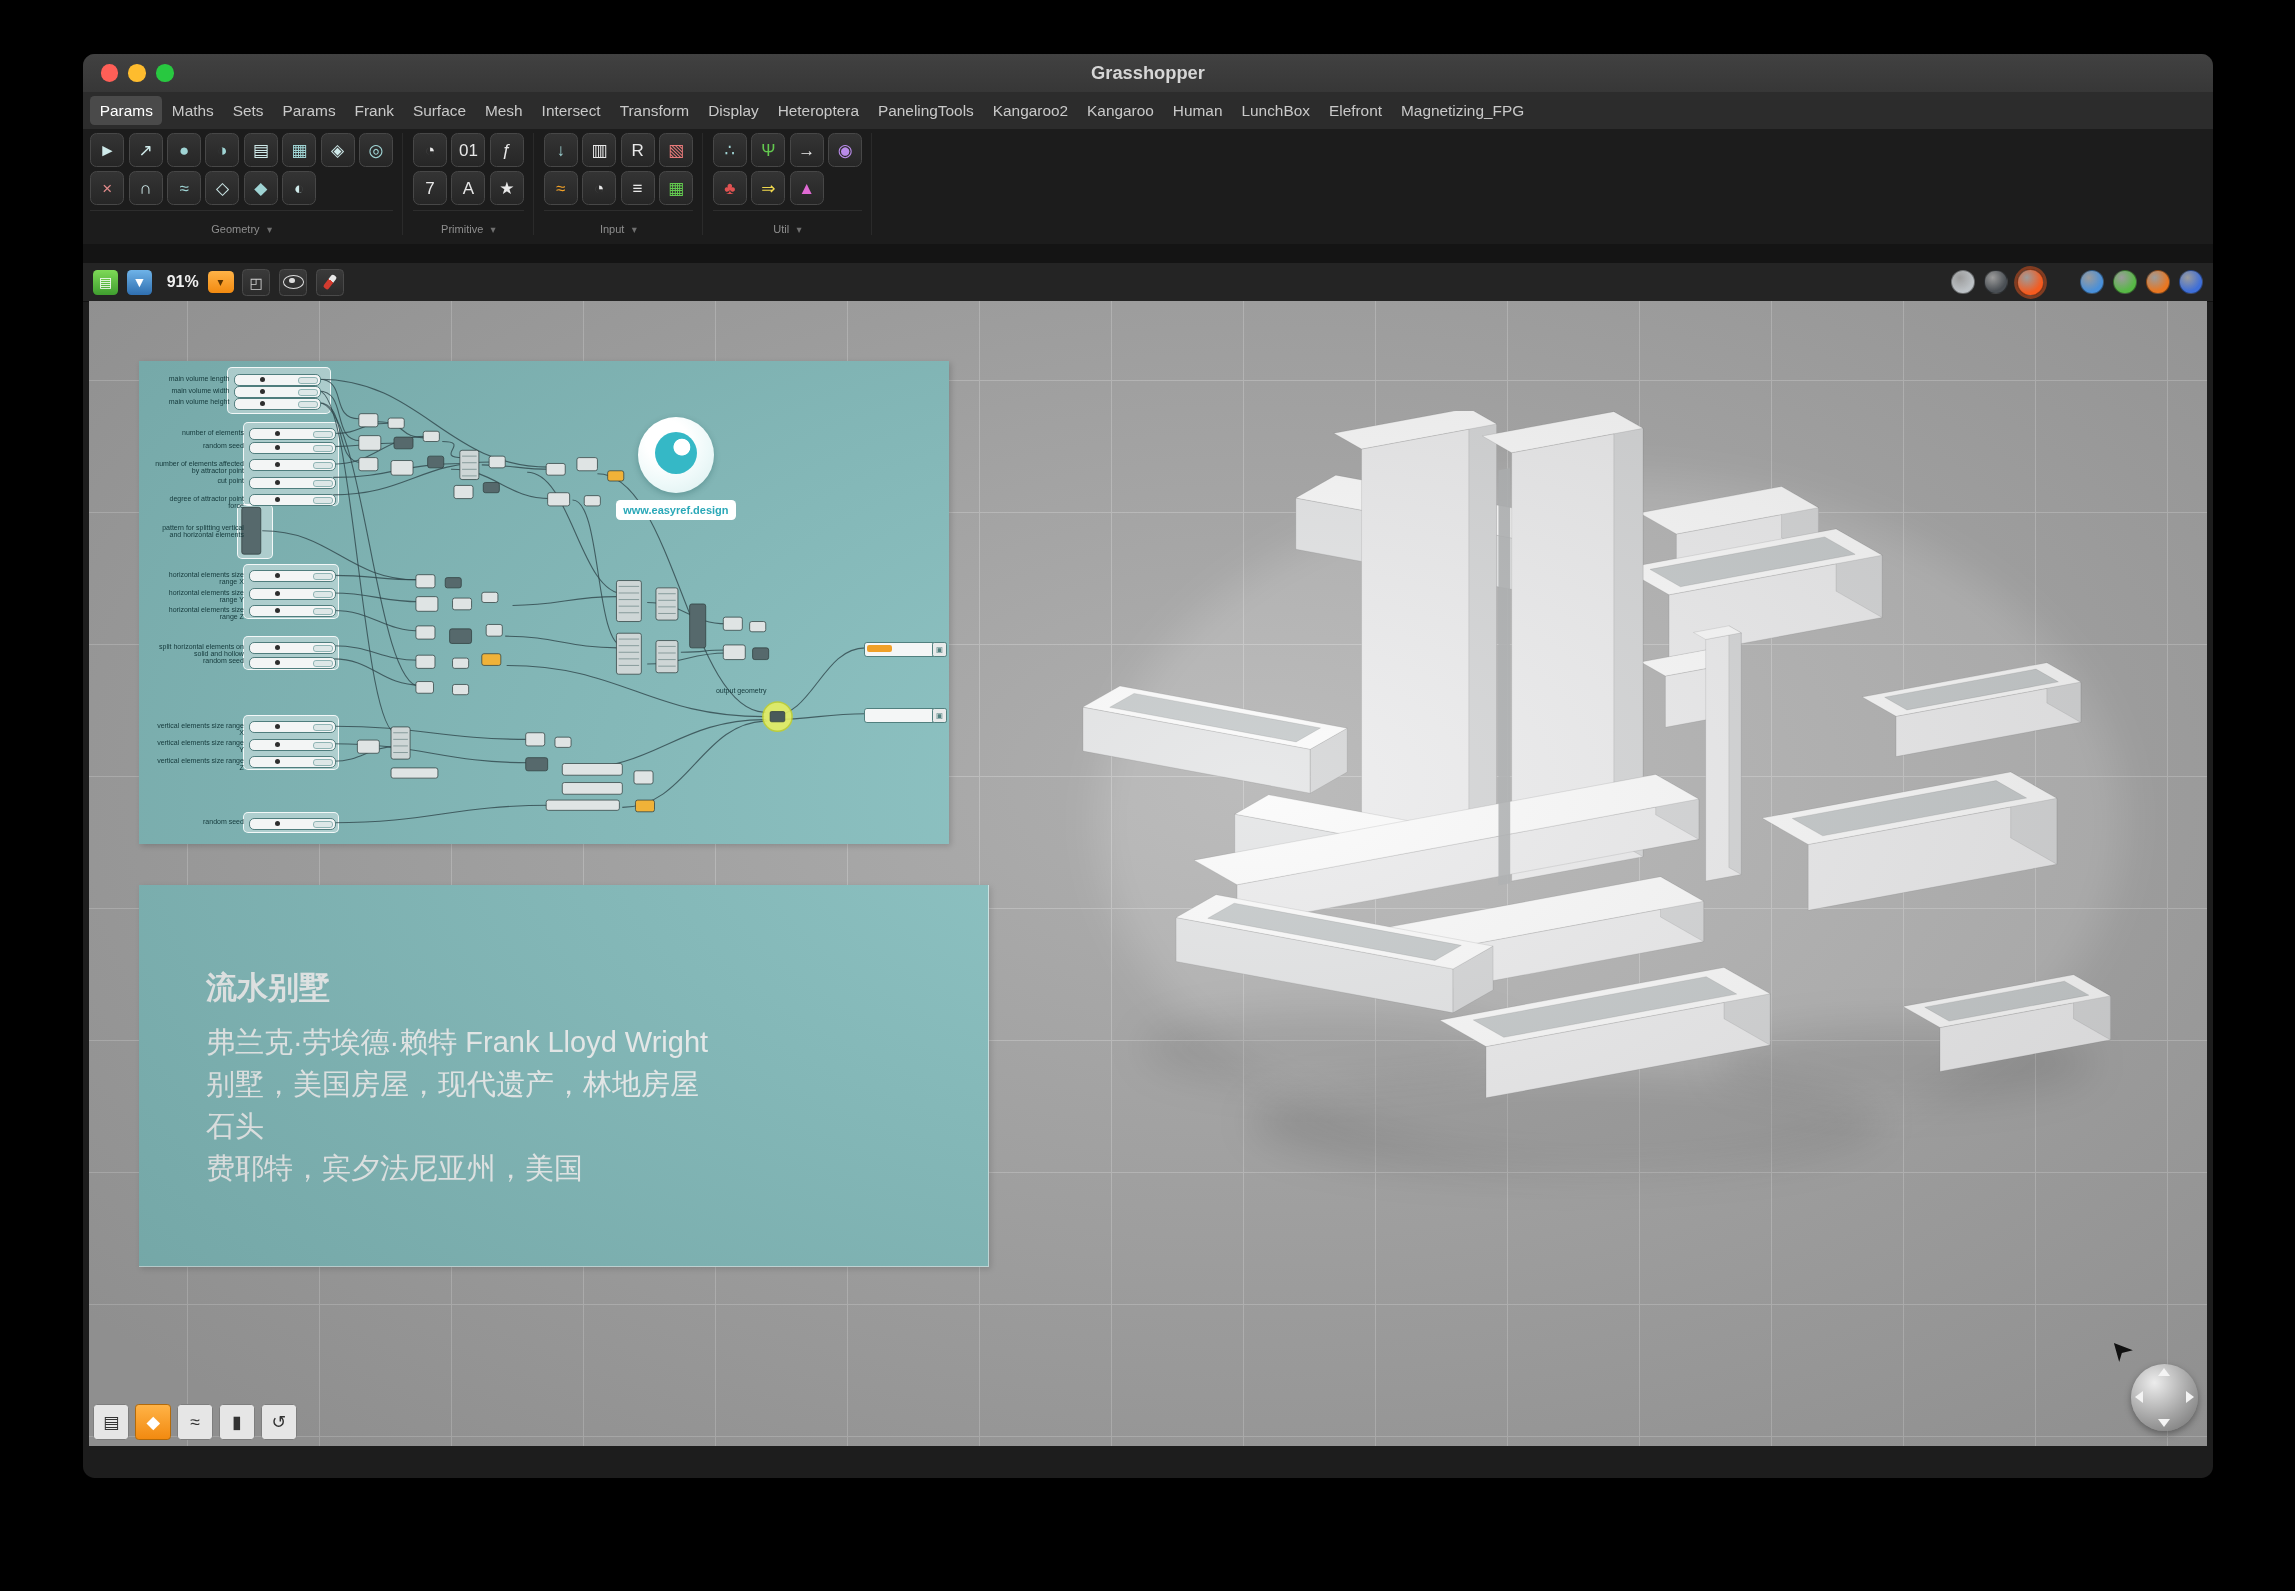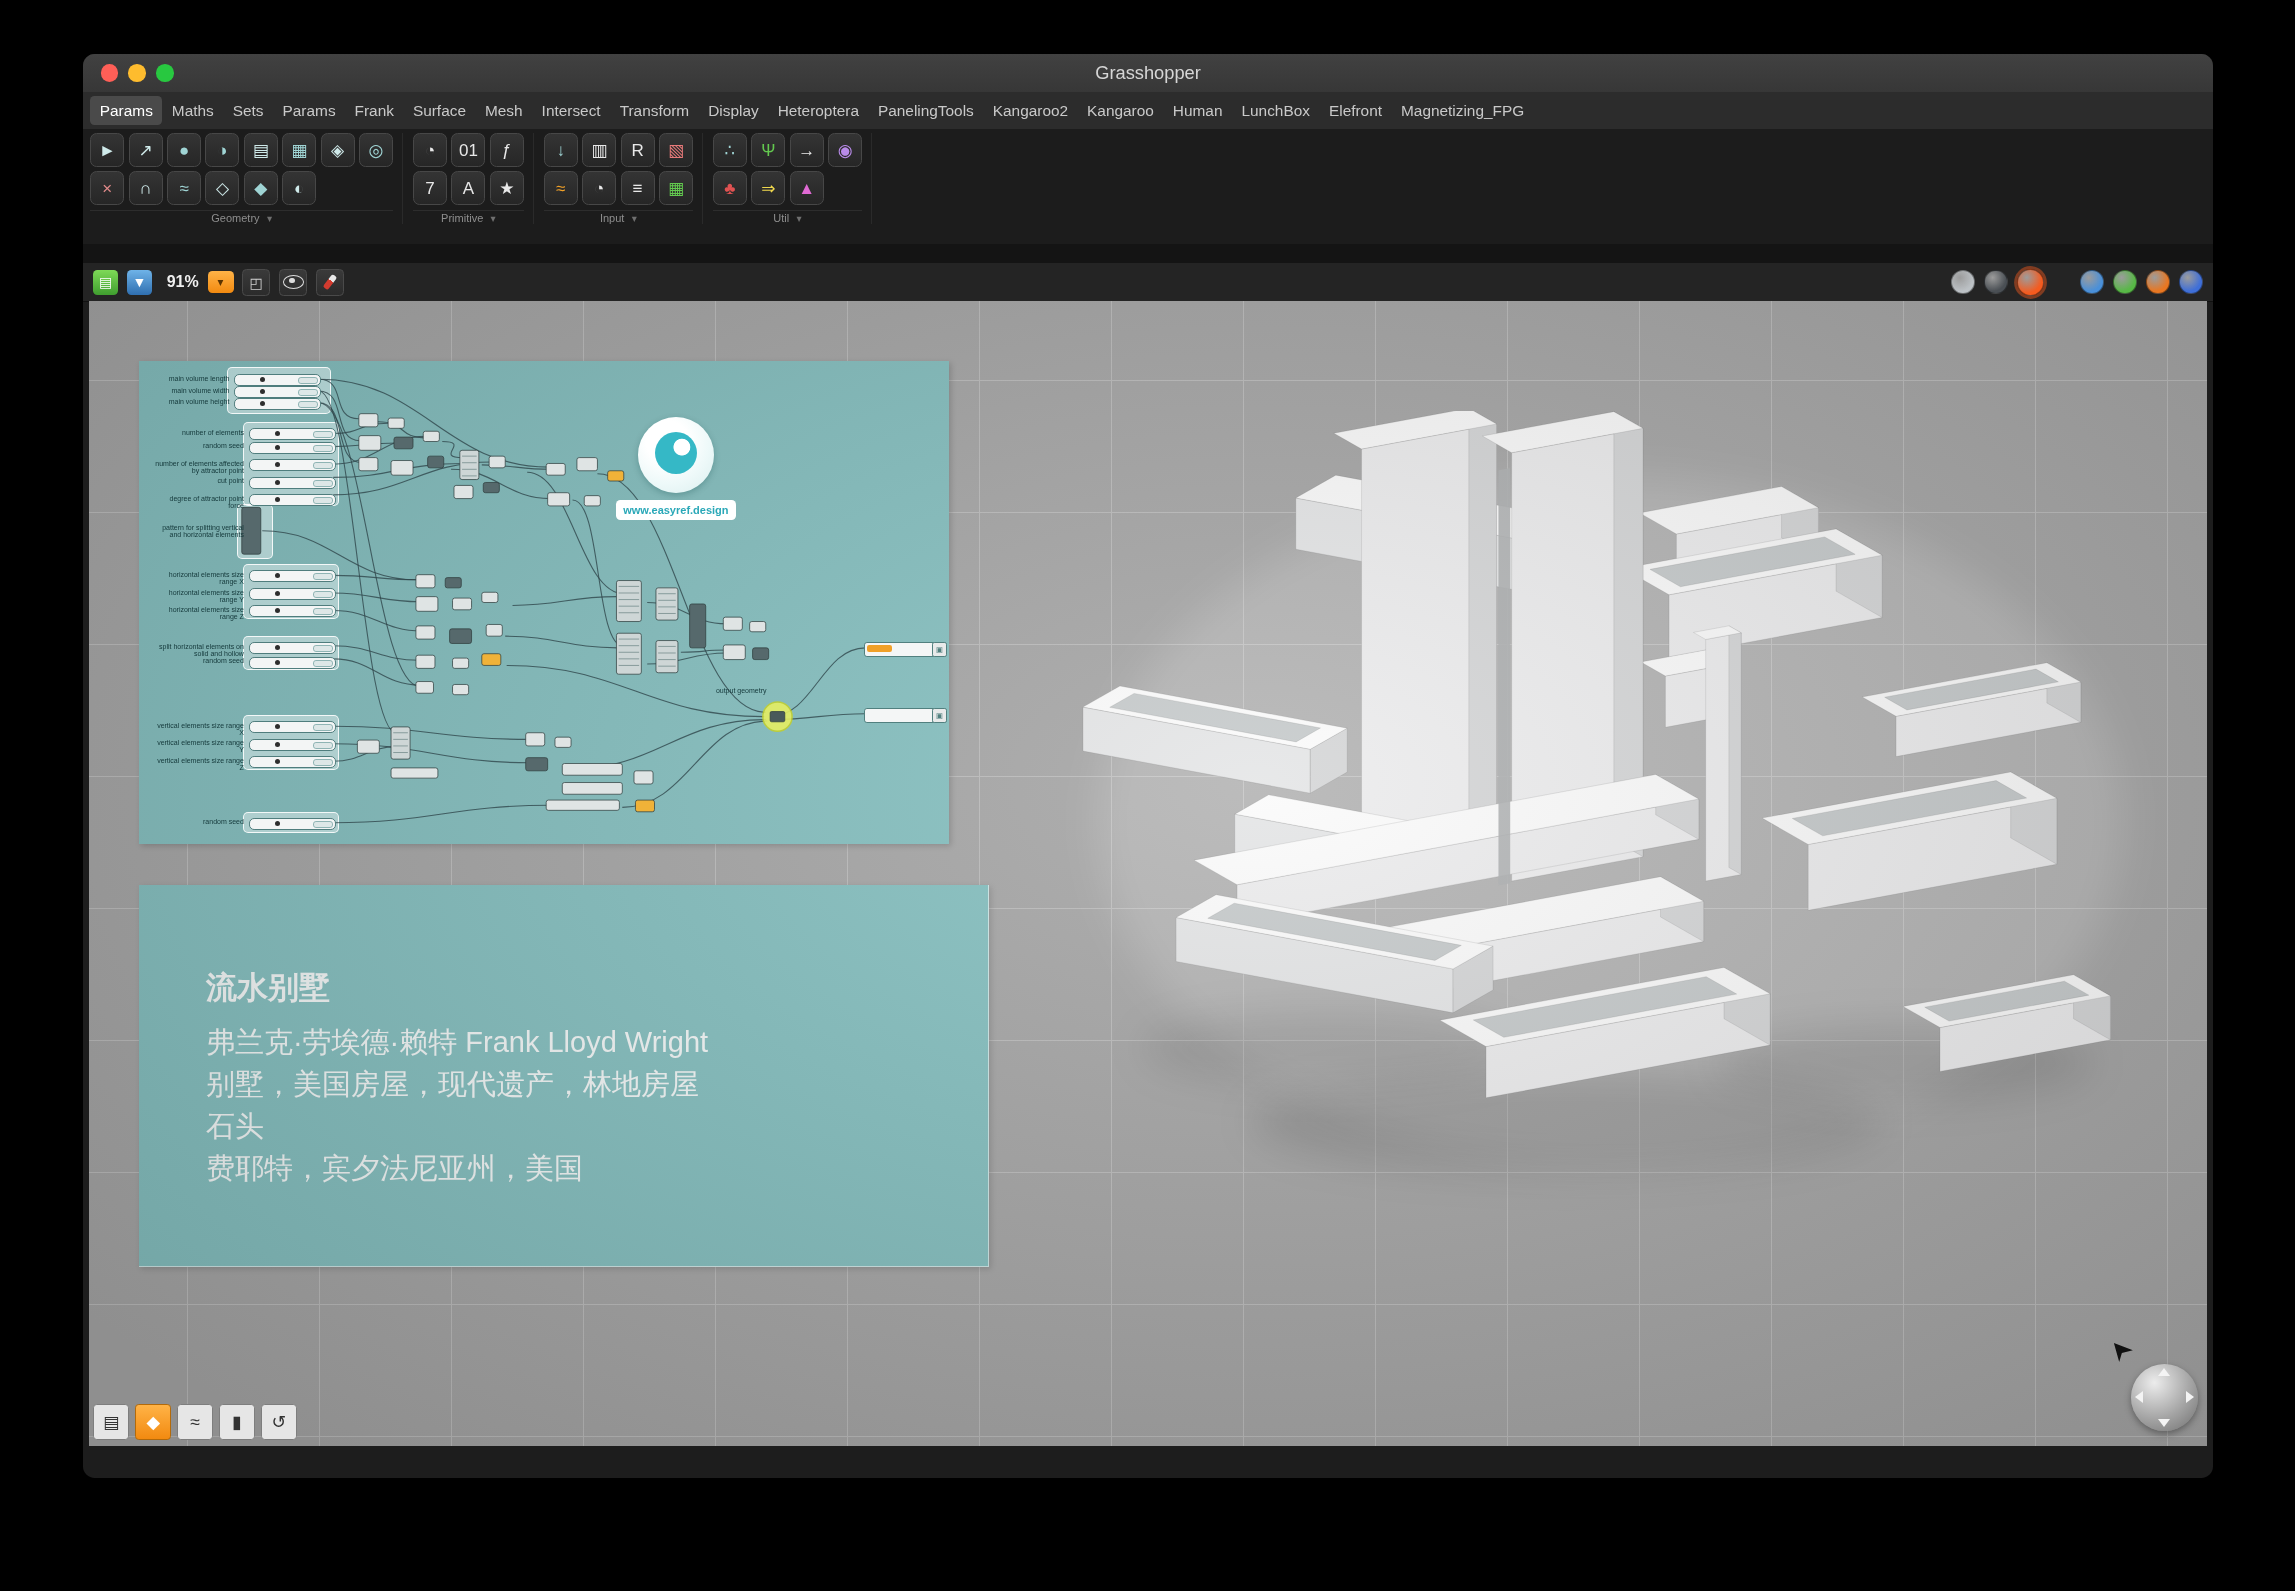--- a/index.html
+++ b/index.html
@@ -6,36 +6,36 @@
     font-family:"Liberation Sans","DejaVu Sans",sans-serif;}
   .window{position:absolute;left:83px;top:54px;width:2130px;height:1424px;background:#1d1d1d;
     border-radius:11.7px;overflow:hidden;box-shadow:0 0 0 0.7px #000;}
   
   .titlebar{position:absolute;left:0;top:0;right:0;height:38px;
     background:linear-gradient(#414141,#373737);border-bottom:0.7px solid #222;}
   .traffic{position:absolute;left:17.6px;top:10.2px;display:flex;gap:10.2px;}
   .tl{width:17.6px;height:17.6px;border-radius:50%;display:inline-block;}
   .tl.red{background:#ff5f57;}.tl.yellow{background:#febc2e;}.tl.green{background:#28c840;}
   .title{position:absolute;left:0;right:0;top:0;height:38px;line-height:38px;text-align:center;
-    color:#d6d6d6;font-weight:normal;font-size:18.3px;}
+    color:#d6d6d6;font-weight:bold;font-size:18.3px;}
   
   .menubar{position:absolute;left:0;top:38px;right:0;height:37px;background:#2c2c2c;
     display:flex;align-items:center;padding-left:7.3px;border-bottom:0.7px solid #1a1a1a;}
   .menu-item{color:#c9c9c9;font-size:15.4px;padding:5.1px 9.5px;border-radius:4.4px;white-space:nowrap;}
   .menu-item.selected{background:#4a4a4a;color:#fff;}
   
   .palette{position:absolute;left:0;top:75px;right:0;height:116px;background:#1c1c1c;
     display:flex;align-items:flex-start;padding:4.4px 0 0 7.3px;gap:10.2px;}
   .pal-group{display:flex;flex-direction:column;border-right:0.7px solid #2a2a2a;padding-right:8.8px;}
   .pal-row{display:flex;gap:4.4px;margin-bottom:3.7px;}
   .pal-icon{width:32px;height:32px;border-radius:6.6px;background:linear-gradient(#343434,#262626);
     border:0.7px solid #474747;display:flex;align-items:center;justify-content:center;
     font-size:17px;line-height:1;}
   .pal-label-bar{display:flex;align-items:center;justify-content:center;gap:7.3px;
-    color:#8e8e8e;font-size:11px;margin-top:1.5px;border-top:0.7px solid #2d2d2d;padding-top:1px;}
+    color:#8e8e8e;font-size:11px;margin-top:1.5px;border-top:0.7px solid #2d2d2d;padding-top:12px;}
   .pal-caret{color:#6f6f6f;font-size:10.2px;}
   .gapstrip{position:absolute;left:0;top:190px;right:0;height:19px;background:#141414;}
   
   .toolbar2{position:absolute;left:0;top:209px;right:0;height:38px;background:#242424;
     display:flex;align-items:center;padding:0 10.2px;border-bottom:0.7px solid #111;}
   .tb-left{display:flex;align-items:center;gap:8.8px;}
   .tb-file{width:25px;height:25px;border-radius:4.4px;display:flex;align-items:center;
     justify-content:center;font-size:14px;color:#fff;}
   .tb-file.open{background:linear-gradient(#7ed957,#3f9e2f);}
   .tb-file.save{background:linear-gradient(#6fb3e8,#2f6fb0);}

